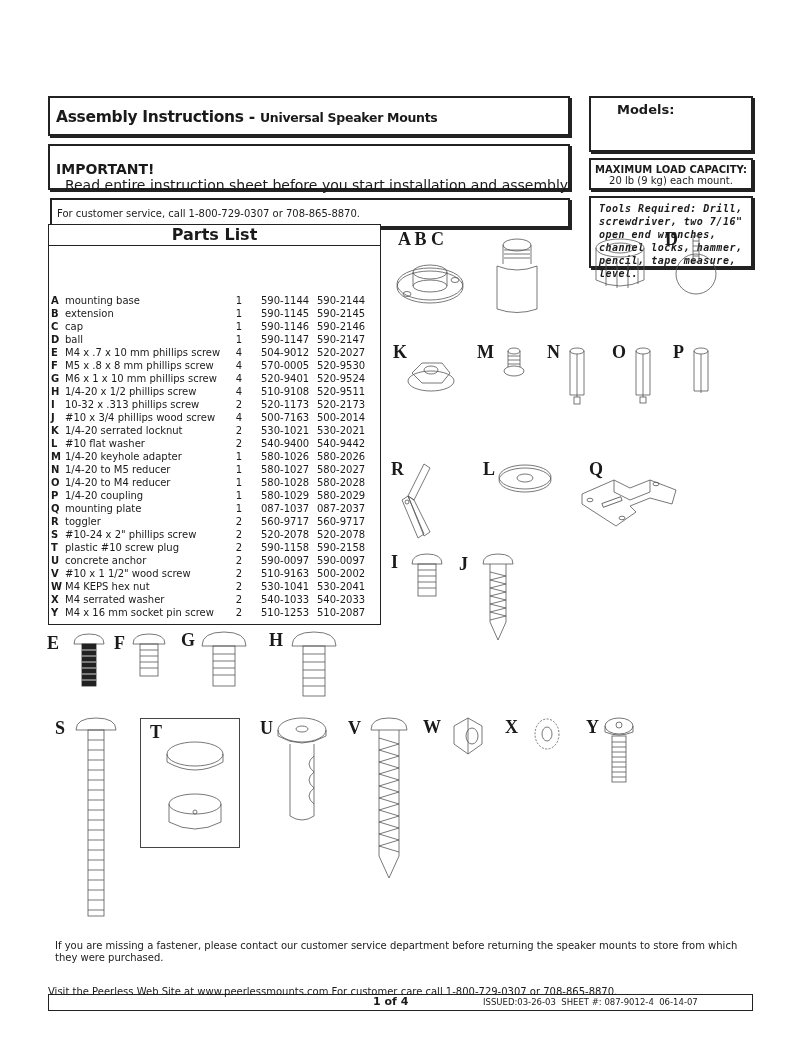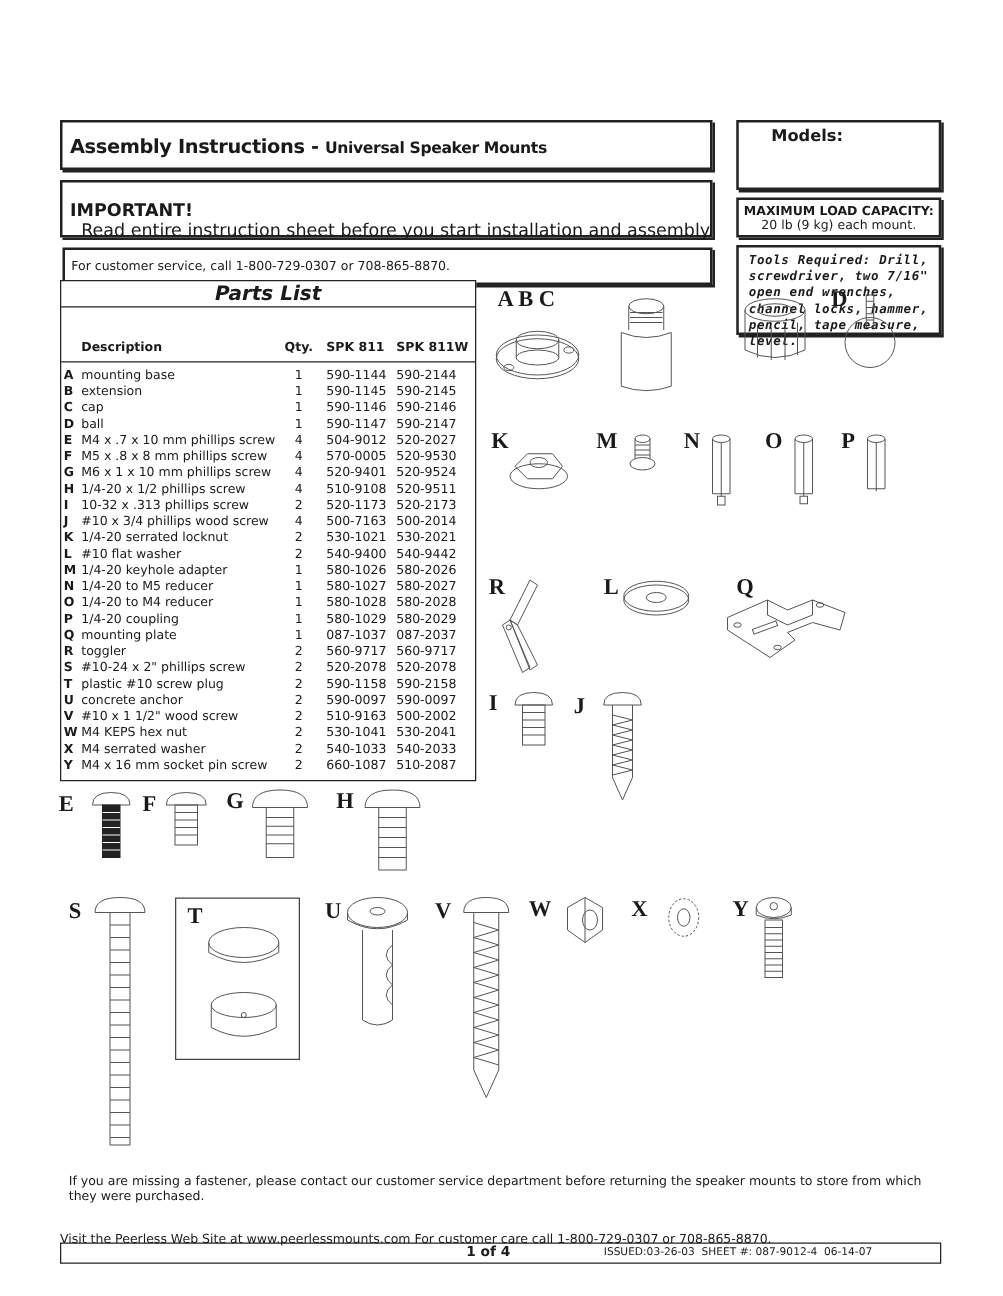--- a/index.html
+++ b/index.html
@@ -17,21 +17,21 @@
   #service-box .txt { position: absolute; left: 5px; top: 8px; font-size: 10px; }
   #models-box { left: 589px; top: 48px; width: 164px; height: 56px; }
   #models-box .txt { position: absolute; left: 26px; top: 4px; font-size: 13px; font-weight: bold; line-height: 16px; }
   #load-box { left: 589px; top: 110px; width: 164px; height: 32px; text-align: center; }
   #load-box .l1 { font-size: 10px; font-weight: bold; margin-top: 4px; }
   #load-box .l2 { font-size: 10px; }
   #tools-box { left: 589px; top: 148px; width: 164px; height: 72px; font-style: italic; }
   #tools-box .txt { position: absolute; left: 8px; top: 4px; font-size: 10px; font-weight: bold; line-height: 13px; letter-spacing: 0.5px; font-family: "DejaVu Sans Mono", monospace; }
 
   #parts-box { left: 48px; top: 224px; width: 333px; height: 401px; border-width: 1.5px; }
-  #parts-box .ptitle { height: 20px; border-bottom: 1.5px solid #222; text-align: center; font-size: 16px; font-weight: bold; line-height: 20px; font-style: italic; }
+  #parts-box .ptitle { height: 20px; border-bottom: 1.5px solid #222; text-align: center; font-size: 16px; font-weight: bold; line-height: 20px; }
   #parts-box .phead { position: absolute; top: 48px; left: 0; right: 0; height: 16px; border-bottom: 1px solid #222; font-size: 10px; font-weight: bold; }
   .col-desc { position: absolute; left: 16px; }
   .col-qty { position: absolute; left: 178px; width: 24px; text-align: center; }
   .col-a { position: absolute; left: 212px; }
   .col-b { position: absolute; left: 268px; }
   .col-let { position: absolute; left: 2px; font-weight: bold; }
   #parts-rows { position: absolute; top: 69px; left: 0; right: 0; }
   .prow { position: relative; height: 13px; font-size: 10px; line-height: 13px; }
 
   .lbl { position: absolute; font-size: 18px; font-weight: bold; font-family: Liberation Serif, serif; }
@@ -65,26 +65,20 @@
 <div class="box shadow" id="load-box">
   <div class="l1">MAXIMUM LOAD CAPACITY:</div>
   <div class="l2">20 lb (9 kg) each mount.</div>
 </div>
 <div class="box shadow" id="tools-box">
   <div class="txt" style="width:150px">Tools Required: Drill, screwdriver, two 7/16" open end wrenches, channel locks, hammer, pencil, tape measure, level.</div>
 </div>
 
 <div class="box" id="parts-box">
   <div class="ptitle">Parts List</div>
-  <div class="phead">
-    <span class="col-desc">Description</span>
-    <span class="col-qty">Qty.</span>
-    <span class="col-a">SPK 811</span>
-    <span class="col-b">SPK 811W</span>
-  </div>
   <div id="parts-rows">
       <div class="prow">
         <span class="col-let">A</span>
         <span class="col-desc">mounting base</span>
         <span class="col-qty">1</span>
         <span class="col-a">590-1144</span>
         <span class="col-b">590-2144</span>
       </div>
       <div class="prow">
         <span class="col-let">B</span>
@@ -244,21 +238,21 @@
         <span class="col-let">X</span>
         <span class="col-desc">M4 serrated washer</span>
         <span class="col-qty">2</span>
         <span class="col-a">540-1033</span>
         <span class="col-b">540-2033</span>
       </div>
       <div class="prow">
         <span class="col-let">Y</span>
         <span class="col-desc">M4 x 16 mm socket pin screw</span>
         <span class="col-qty">2</span>
-        <span class="col-a">660-1087</span>
+        <span class="col-a">510-1253</span>
         <span class="col-b">510-2087</span>
       </div>
     </div>
 </div>
 
 <div class="lbl" style="left:398px;top:229px;">A B C</div>
 <svg class="part" style="left:395px;top:250px" width="70" height="56">
   <ellipse cx="35" cy="34" rx="33" ry="16"></ellipse>
     <ellipse cx="35" cy="37" rx="33" ry="16"></ellipse>
   <ellipse cx="35" cy="22" rx="17" ry="7"></ellipse>

